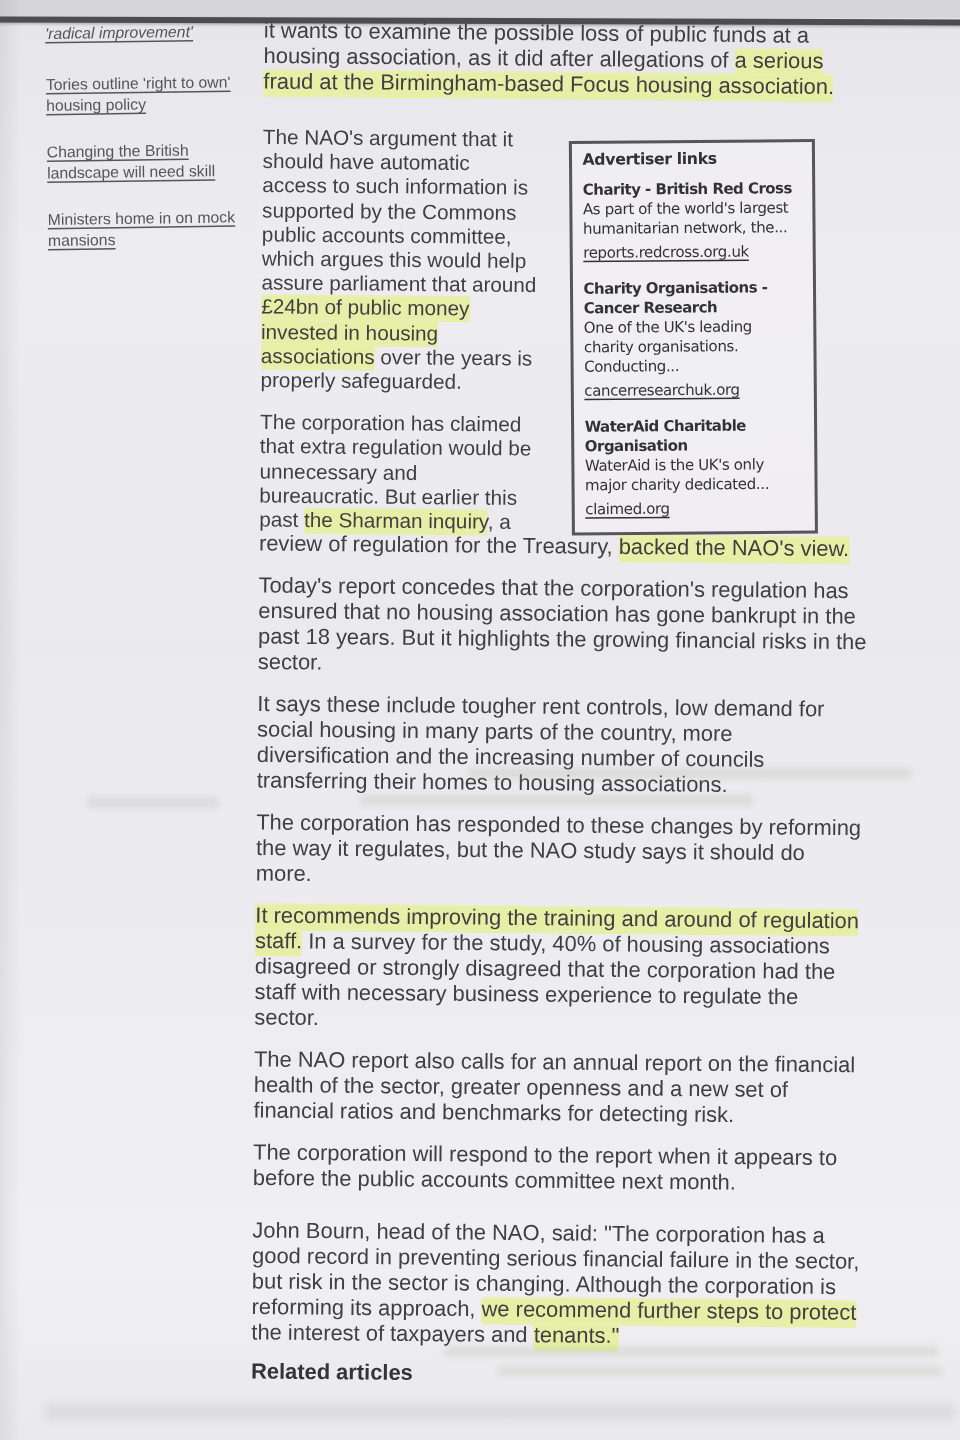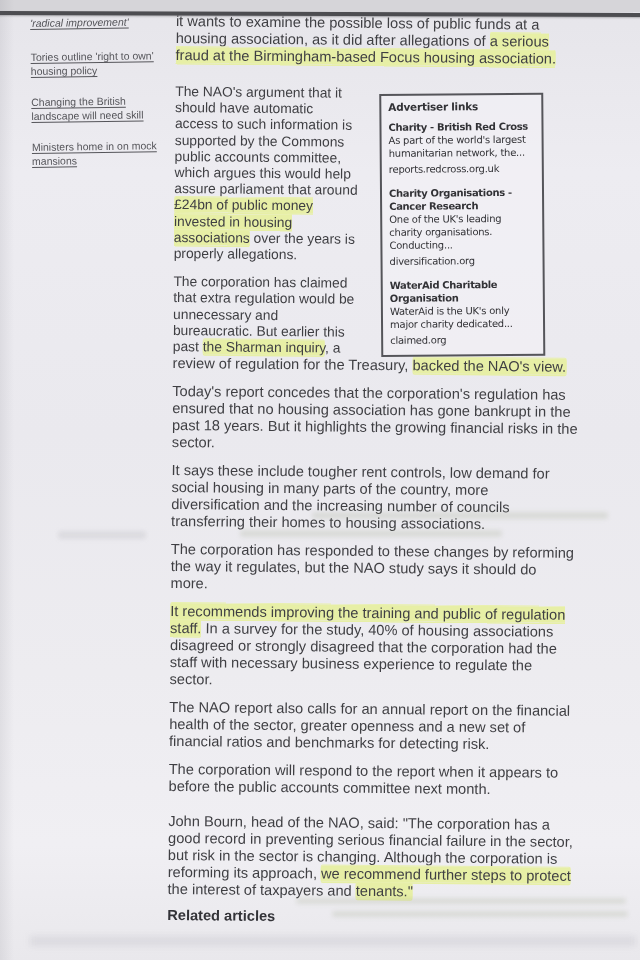--- a/index.html
+++ b/index.html
@@ -40,21 +40,21 @@
   .p3b{margin-top:3px;}
 
   .ad-box{flex:none;width:146px;margin-left:14px;margin-top:8px;border:2px solid #55555a;
     padding:5px 7px 8px;background:rgba(246,245,249,0.45);transform:rotate(-1deg);transform-origin:0 0;
     font-family:"DejaVu Sans",sans-serif;font-size:10px;line-height:13px;color:#323236;letter-spacing:-0.25px;}
   .ad-title{font-weight:bold;font-size:10.5px;margin-bottom:7px;white-space:pre;}
   .ad-entry{margin-bottom:11px;}
   .ad-entry.last{margin-bottom:0;}
   .ad-name{font-weight:bold;white-space:pre;letter-spacing:-0.35px;}
   .ad-desc{white-space:pre;}
-  .ad-url{display:inline-block;white-space:pre;text-underline-offset:2px;margin-top:3px;cursor:pointer;}
+  .ad-url{display:inline-block;white-space:pre;text-decoration:underline;text-underline-offset:2px;margin-top:3px;cursor:pointer;}
 
   .related{font-weight:bold;color:#333338;white-space:pre;}
 </style>
 </head>
 <body>
 
 <div class="page">
 
   <div class="scan-top"></div>
   <div class="scan-line"></div>
@@ -81,21 +81,21 @@
         <p><span>The NAO's argument that it
 should have automatic
 access to such information is
 supported by the Commons
 public accounts committee,
 which argues this would help
 assure parliament that around
 </span><span class="hl">£24bn of public money
 invested in housing
 associations</span><span> over the years is
-properly allegations.</span></p>
+properly safeguarded.</span></p>
         <p class="last"><span>The corporation has claimed
 that extra regulation would be
 unnecessary and
 bureaucratic. But earlier this
 past </span><span class="hl">the Sharman inquiry</span><span>, a</span></p>
       </div>
 
       <div class="ad-box">
         <div class="ad-title">Advertiser links</div>
 
@@ -105,21 +105,21 @@
 humanitarian network, the...</div>
           <span class="ad-url">reports.redcross.org.uk</span>
         </div>
 
         <div class="ad-entry">
           <div class="ad-name">Charity Organisations -
 Cancer Research</div>
           <div class="ad-desc">One of the UK's leading
 charity organisations.
 Conducting...</div>
-          <span class="ad-url">diversification.org</span>
+          <span class="ad-url">cancerresearchuk.org</span>
         </div>
 
         <div class="ad-entry last">
           <div class="ad-name">WaterAid Charitable
 Organisation</div>
           <div class="ad-desc">WaterAid is the UK's only
 major charity dedicated...</div>
           <span class="ad-url">claimed.org</span>
         </div>
       </div>
@@ -134,21 +134,21 @@
 
     <p><span>It says these include tougher rent controls, low demand for
 social housing in many parts of the country, more
 diversification and the increasing number of councils
 transferring their homes to housing associations.</span></p>
 
     <p><span>The corporation has responded to these changes by reforming
 the way it regulates, but the NAO study says it should do
 more.</span></p>
 
-    <p><span class="hl">It recommends improving the training and public of regulation
+    <p><span class="hl">It recommends improving the training and around of regulation
 staff.</span><span> In a survey for the study, 40% of housing associations
 disagreed or strongly disagreed that the corporation had the
 staff with necessary business experience to regulate the
 sector.</span></p>
 
     <p><span>The NAO report also calls for an annual report on the financial
 health of the sector, greater openness and a new set of
 financial ratios and benchmarks for detecting risk.</span></p>
 
     <p class="p9"><span>The corporation will respond to the report when it appears to

